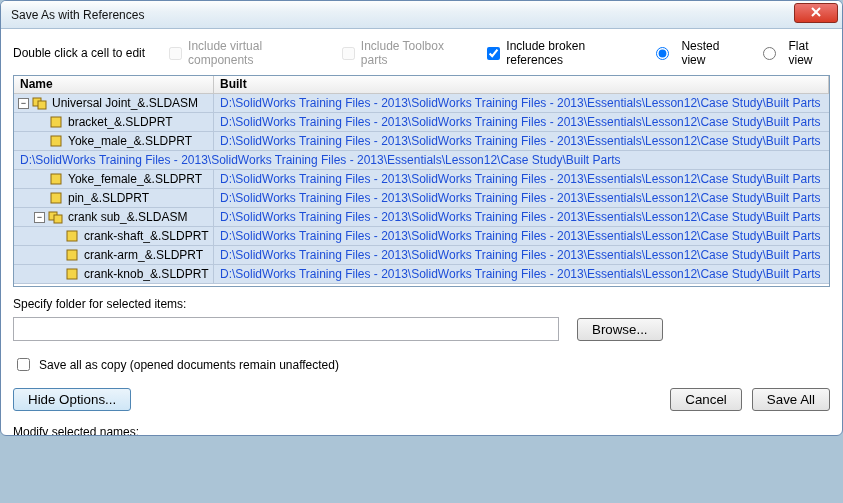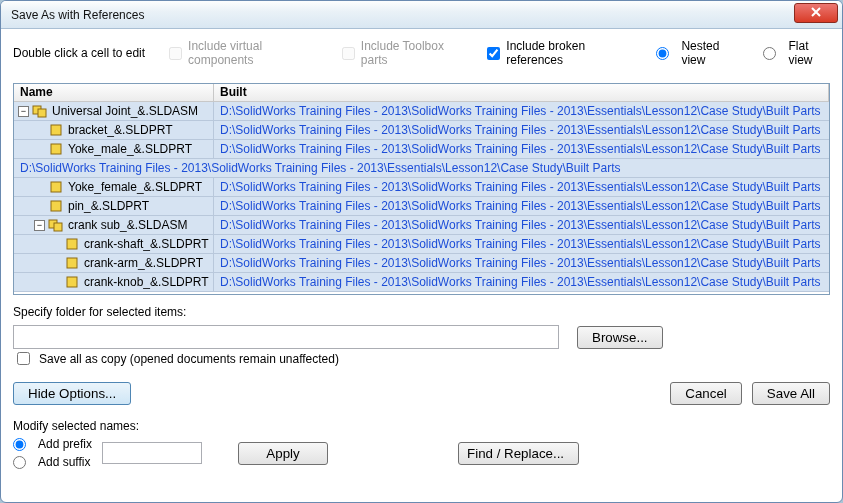--- a/index.html
+++ b/index.html
@@ -1,28 +1,28 @@
 <!DOCTYPE html>
 <html><head>
 <meta charset="utf-8">
 <style>
   * { box-sizing: border-box; }
   html,body { margin:0; padding:0; font-family: "Segoe UI", Tahoma, sans-serif; font-size:12px; color:#000; }
   body { width:843px; height:503px; background:#abc4d6; overflow:hidden; position:relative; }
 
-  .window { position:relative; width:843px; height:503px; background:#fff; border:1px solid #6a8ab0; border-radius:6px; overflow:hidden; box-shadow:inset 0 0 0 1px #ffffff; }
+  .window { position:relative; width:843px; height:436px; background:#fff; border:1px solid #6a8ab0; border-radius:6px; overflow:hidden; box-shadow:inset 0 0 0 1px #ffffff; }
 
   .titlebar { height:28px; background:linear-gradient(#fdfefe 0%, #e9f1f7 40%, #d9e7f2 100%); border-bottom:1px solid #a9bfd4; display:flex; align-items:center; padding-left:10px; position:relative; }
   .titlebar .title { color:#111; font-size:12px; }
   .titlebar .close-btn { position:absolute; right:4px; top:2px; width:44px; height:20px; border-radius:3px; background:linear-gradient(#ec7771,#d83b27); border:1px solid #8a2a1f; color:#fff; display:flex; align-items:center; justify-content:center; cursor:default; }
   .titlebar .close-btn svg { width:10px; height:10px; }
 
   .client { padding:10px 12px 8px 12px; }
 
-  .toprow { display:flex; align-items:center; gap:24px; margin-bottom:16px; }
+  .toprow { display:flex; align-items:center; gap:24px; margin-bottom:8px; }
   .hint { color:#000; white-space:nowrap; }
   .chk { display:flex; align-items:center; gap:6px; }
   .chk.disabled { color:#9a9a9a; }
   .chk input[type=checkbox] { width:13px; height:13px; margin:0; }
   .chk.disabled input { opacity:.6; }
   .radio { display:flex; align-items:center; gap:12px; }
   .radio input { margin:0; }
 
   .grid { border:1px solid #7f9db9; height:212px; overflow:hidden; position:relative; background:#fff; }
   .grid .head { display:flex; height:18px; background:linear-gradient(#fdfdfd,#ececec); border-bottom:1px solid #c8c8c8; font-weight:bold; }
@@ -38,21 +38,21 @@
   .ficon { width:16px; height:14px; display:inline-block; margin-right:4px; }
   .ficon svg { width:16px; height:14px; display:block; }
   .fname { white-space:nowrap; }
 
   .sectlabel { margin-top:10px; }
   .folderrow { display:flex; align-items:center; margin-top:6px; gap:18px; }
   .folderinput { width:546px; height:24px; border:1px solid #abadb3; background:#fff; padding:2px 4px; }
   .btn { height:23px; padding:0 14px; border:1px solid #707070; background:linear-gradient(#f7f7f7,#e2e2e2); border-radius:3px; cursor:default; display:inline-flex; align-items:center; justify-content:center; }
   .btn.blue { background:linear-gradient(#eaf4fb,#cfe6f6); border-color:#4f86b4; }
 
-  .copychk { display:flex; align-items:center; gap:6px; }
+  .copychk { display:flex; align-items:center; gap:6px; margin-top:14px; }
   .actionrow { display:flex; align-items:center; margin-top:14px; }
   .actionrow .spacerflex { flex:1; }
 
   .modlabel { margin-top:14px; }
   .modrow { display:flex; align-items:center; gap:10px; margin-top:4px; }
   .modlist { display:flex; flex-direction:column; gap:4px; }
   .textsmall { width:100px; height:22px; border:1px solid #abadb3; background:#fff; }
 </style>
 </head>
 <body>

